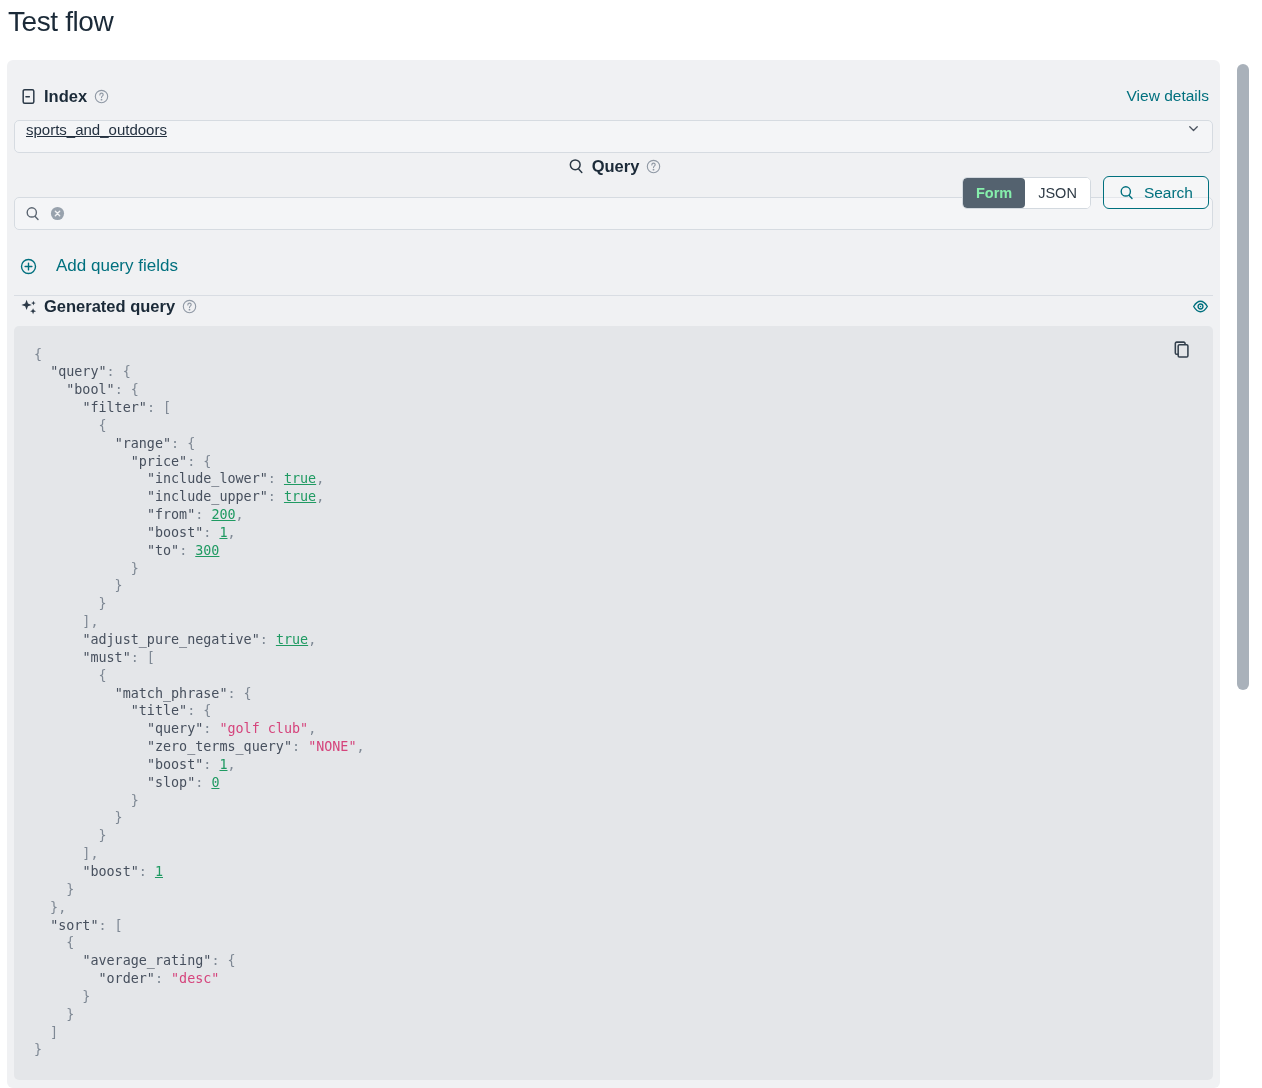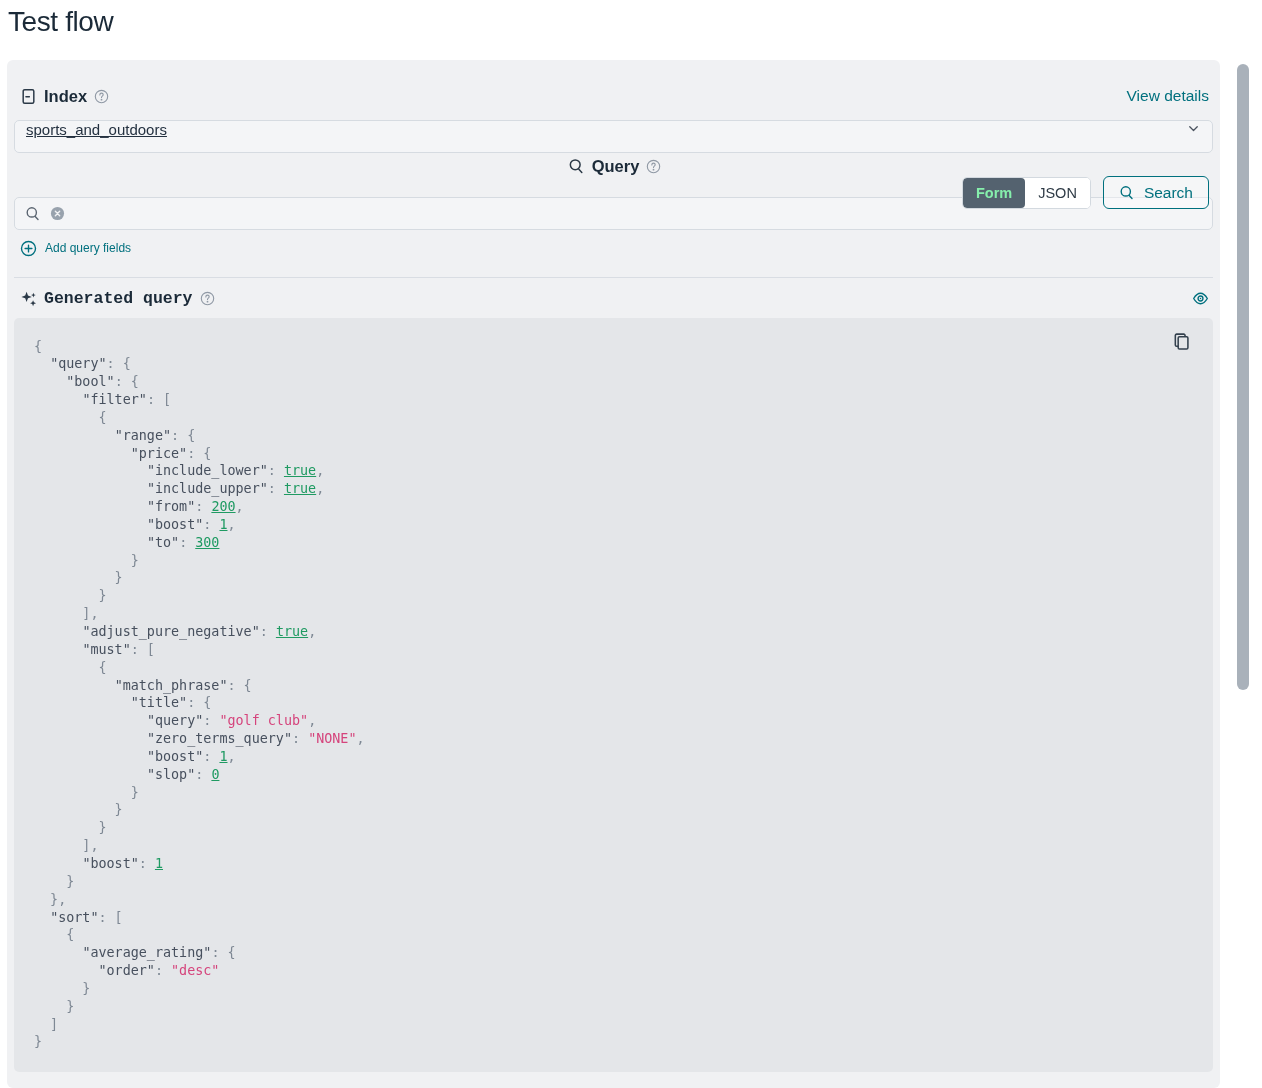--- a/index.html
+++ b/index.html
@@ -77,26 +77,26 @@
     border:1px solid #d6dbe1;border-radius:5px;
     display:flex;align-items:center;padding:0 10px;gap:9px;
   }
   .search-input-wrap .mag{width:16px;height:16px;color:#5b6571;flex:0 0 auto;display:flex;align-items:center;}
   .search-input-wrap input{
     flex:1;border:none;outline:none;background:transparent;
     font-family:"Liberation Sans",sans-serif;font-size:15px;color:#243140;padding:0;
   }
   .clear-icon{width:15px;height:15px;color:#98a2ad;flex:0 0 auto;cursor:pointer;display:flex;align-items:center;}
   .add-fields{
-    margin-top:8px;margin-left:6px;display:inline-flex;align-items:center;gap:8px;
-    color:var(--accent,#00707e);font-size:12px;font-weight:500;cursor:pointer;height:20px;
+    margin-top:26px;margin-left:6px;display:inline-flex;align-items:center;gap:19px;
+    color:var(--accent,#00707e);font-size:17px;font-weight:500;cursor:pointer;height:20px;
   }
   .add-fields .icon{width:17px;height:17px;display:flex;align-items:center;}
   .divider{margin-top:16px;border-top:1px solid #d9dde3;height:0;}
-  .row-genq{margin-top:10px;font-family:Liberation Mono, monospace;}
+  .row-genq{}
   .eye-icon{width:17px;height:17px;color:var(--accent,#00707e);cursor:pointer;display:flex;align-items:center;}
   .codeblock{
     position:relative;margin-top:8px;height:754px;
     background:var(--code-bg,#e4e6e9);border-radius:5px;
     padding:20px 20px;overflow:hidden;
     font-family:"DejaVu Sans Mono", monospace;
     font-size:13.4px;line-height:17.85px;
   }
   .code-line{white-space:pre;}
   .tok-p{color:var(--code-punctuation,#7e8894);}

